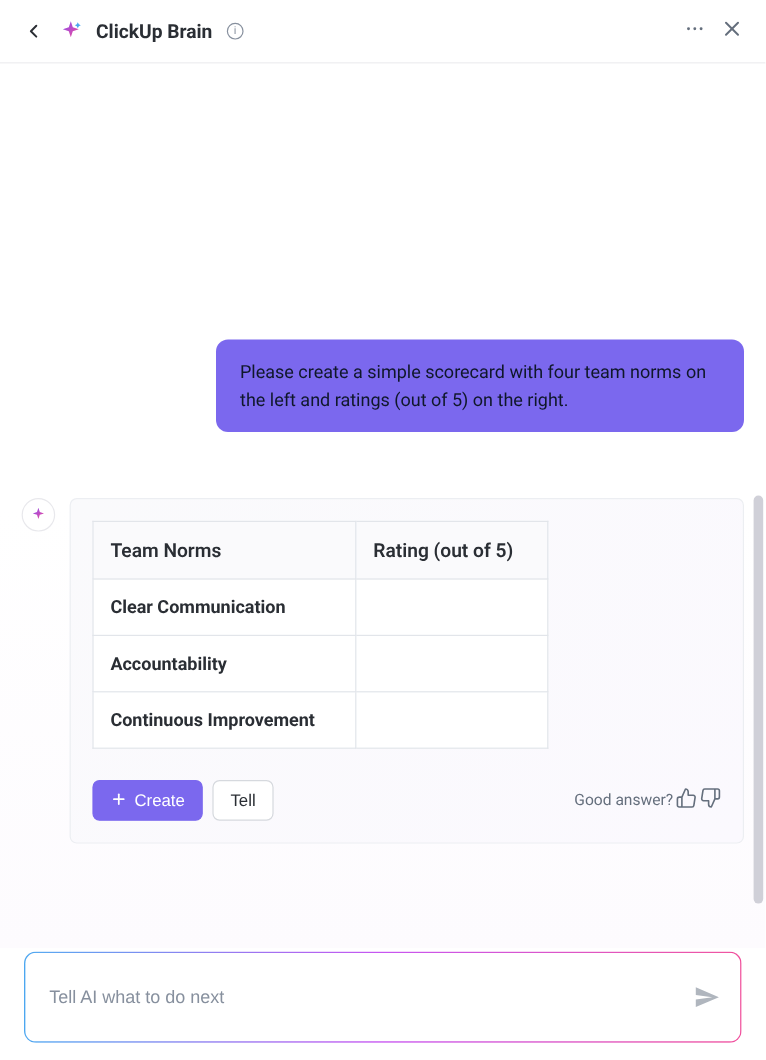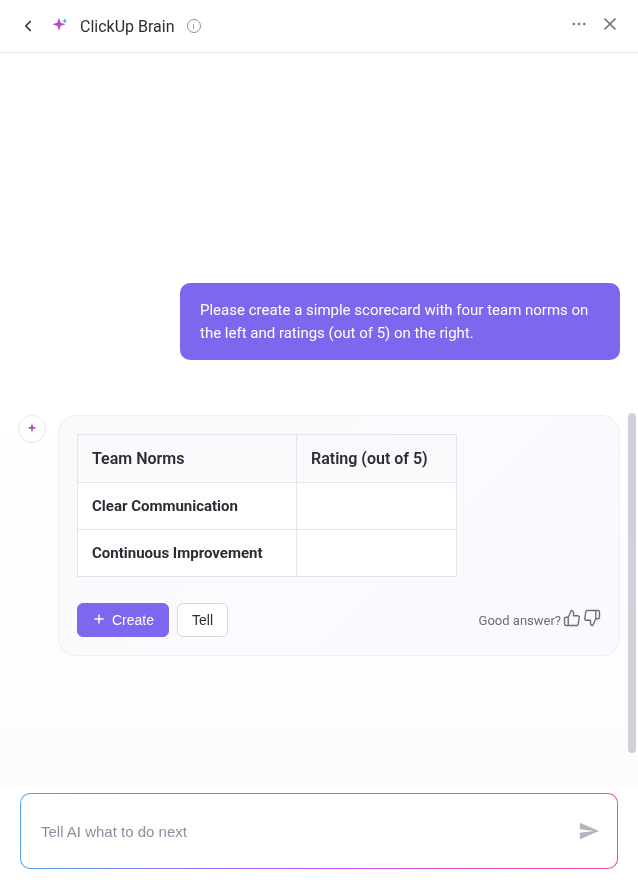--- a/index.html
+++ b/index.html
@@ -33,21 +33,21 @@
     }
     .brain-icon {
       width: 22px;
       height: 22px;
       display: flex;
       align-items: center;
       justify-content: center;
     }
     .title {
       font-size: 16px;
-      font-weight: 400;
+      font-weight: 700;
       color: #2a2e34;
     }
     .info-icon {
       width: 14px;
       height: 14px;
       border: 1px solid #87909e;
       border-radius: 50%;
       display: inline-flex;
       align-items: center;
       justify-content: center;
@@ -76,21 +76,21 @@
       position: absolute;
       right: 2px;
       top: 360px;
       width: 8px;
       height: 340px;
       background: #d0d0d8;
       border-radius: 4px;
     }
     .user-message {
       background: #7b68ee;
-      color: #ffffff;
+      color: #0f172a;
       border-radius: 10px;
       padding: 16px 20px;
       margin-left: auto;
       margin-top: 230px;
       max-width: 440px;
       font-size: 15px;
       line-height: 1.5;
     }
     .ai-response {
       display: flex;
@@ -106,21 +106,21 @@
       display: flex;
       align-items: center;
       justify-content: center;
       flex-shrink: 0;
       background: #fff;
     }
     .ai-card {
       flex: 1;
       background: linear-gradient(135deg, #fafafc 0%, #fbf9fe 100%);
       border: 1px solid #eceef2;
-      border-radius: 18px;
+      border-radius: 6px;
       padding: 18px;
     }
     .table {
       border-collapse: collapse;
       width: 380px;
       background: #fff;
     }
     .table th {
       text-align: left;
       padding: 14px 14px;
@@ -272,20 +272,24 @@
       <table class="table">
         <thead>
           <tr>
             <th>Team Norms</th>
             <th>Rating (out of 5)</th>
           </tr>
         </thead>
         <tbody>
           <tr>
             <td>Clear Communication</td>
+            <td></td>
+          </tr>
+          <tr>
+            <td>Accountability</td>
             <td></td>
           </tr>
           <tr>
             <td>Continuous Improvement</td>
             <td></td>
           </tr>
         </tbody>
       </table>
 
       <div class="actions">

